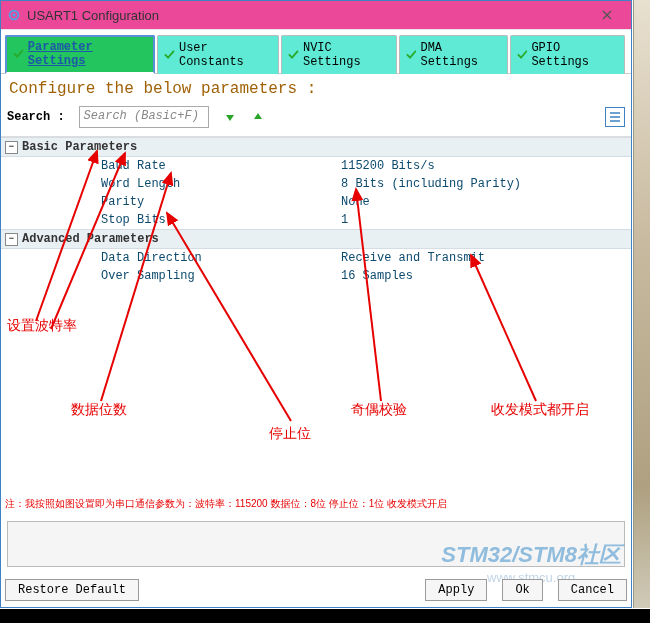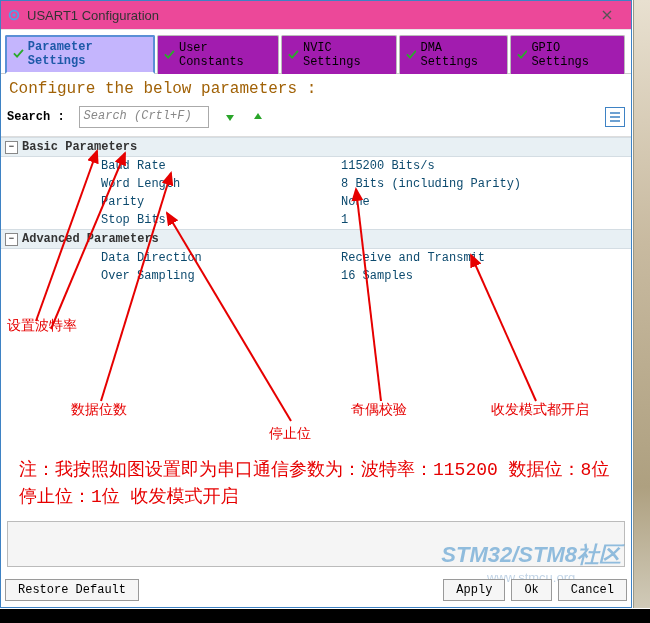--- a/index.html
+++ b/index.html
@@ -41,29 +41,29 @@
 
   .tabbar {
     display:flex; gap:0; padding: 4px 4px 0 4px;
     font-family: "Courier New", monospace; font-size:12px;
     border-bottom:1px solid #ccc;
   }
   .tab {
     display:flex; align-items:center; gap:4px;
     padding: 3px 8px 4px 6px;
     border:1px solid #bbb; border-bottom:none;
-    background:#a21caf;
+    background:#5eead4;
     margin-right:2px;
     border-radius:2px 2px 0 0;
     position:relative; top:1px;
     cursor:default;
   }
   .tab.active {
-    background:#c4b5fd; border:2px solid #5a8fd6; border-bottom:2px solid #fff;
-    font-weight:bold; color:#1d59a8;
+    background:#22c55e; border:2px solid #5a8fd6; border-bottom:2px solid #fff;
+    font-weight:bold; color:#1d59a8;text-decoration:underline;
   }
   .check {
     width:12px;height:12px;display:inline-block;
   }
 
   .subtitle {
     font-family:"Courier New", monospace;
     font-size:16px; color:#a16207;
     padding:6px 8px;
   }
@@ -128,41 +128,41 @@
   }
   .ann {
     position:absolute;
     color:#e60000;
     font-size:14px;
     white-space:nowrap;
     font-family: "SimSun","Microsoft YaHei",sans-serif;
   }
   .note {
     position:absolute;
-    left:18px;
+    left:4px;
     bottom:0;
     right:12px;
     color:#e60000;
-    font-size:18px;
+    font-size:10px;
     line-height:1.5;
-    font-family: Liberation Mono, monospace;
+    font-family: Liberation Sans, sans-serif;
   }
   svg.arrow { position:absolute; pointer-events:none; }
 
   .reserved-box {
     position:absolute;
     left:6px; right:6px; bottom:40px;
     height:44px;
     border:1px solid #bbb;
     background:#f5f5f5;
   }
 
   .footer {
     position:absolute; left:4px; right:4px; bottom:6px;
-    display:flex; gap:6px; align-items:flex-end;
+    display:flex; gap:15px; align-items:flex-end;
     font-family:"Courier New", monospace;
   }
   .btn {
     border:1px solid #9a9a9a;
     background:#f6f6f6;
     padding:3px 12px;
     font-family:"Courier New", monospace;
     font-size:12px;
     cursor:default;
   }
@@ -239,21 +239,21 @@
             <path d="M1 6 L4.5 9.5 L11 2" stroke="#2aab2a" stroke-width="2" fill="none"></path>
           </svg></span>
       <span>GPIO Settings</span>
     </div>
   </div>
 
   <div class="subtitle">Configure the below parameters :</div>
 
   <div class="searchrow">
     <label>Search :</label>
-    <div class="searchbox">Search (Crtl+F)</div>
+    <div class="searchbox">Search (Basic+F)</div>
     <span class="sq-icon-btn">
       <svg viewBox="0 0 12 12" width="12" height="12">
           <path d="M6 2 L2 8 L10 8 Z" fill="#2aa52a" transform="rotate(180 6 6)"></path>
         </svg>
     </span>
     <span class="sq-icon-btn">
       <svg viewBox="0 0 12 12" width="12" height="12">
           <path d="M6 2 L2 8 L10 8 Z" fill="#2aa52a"></path>
         </svg>
     </span>

